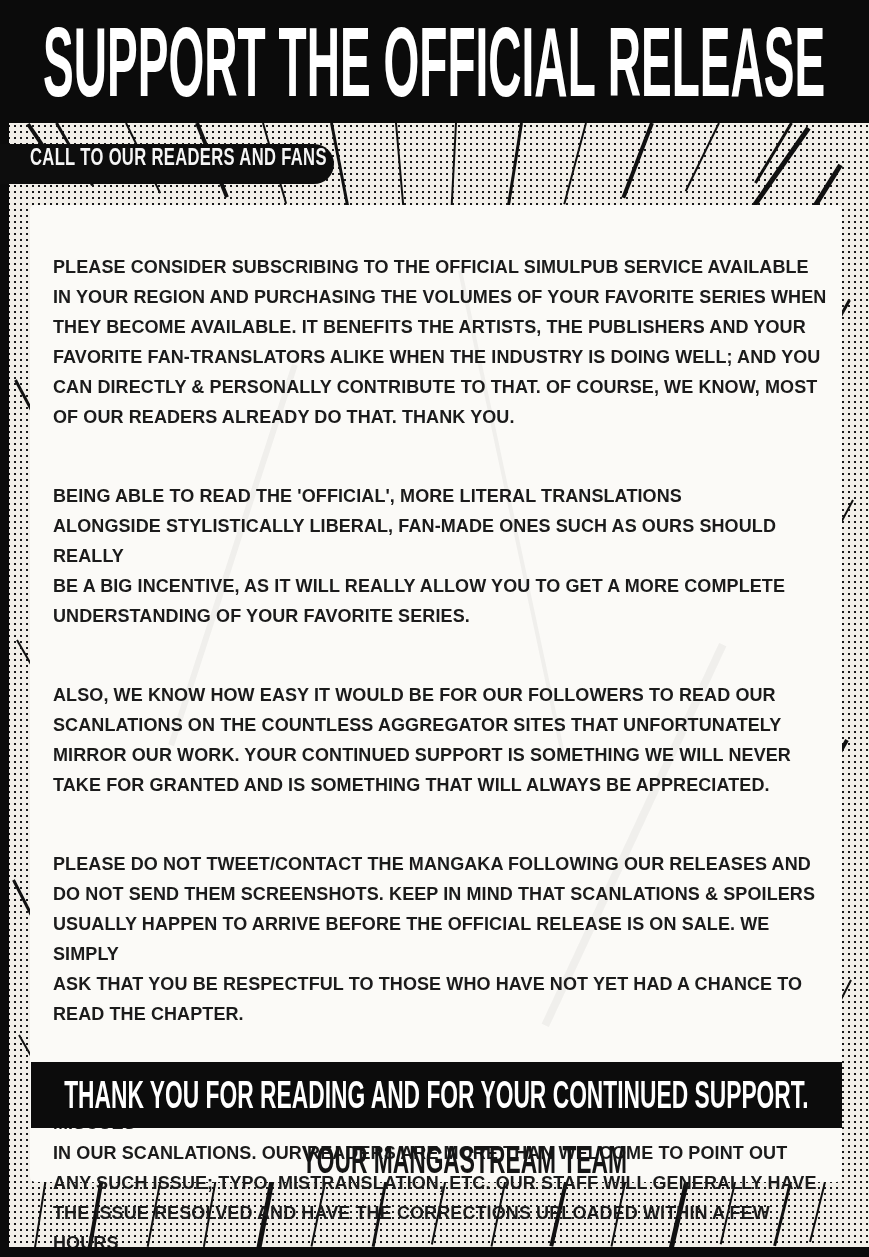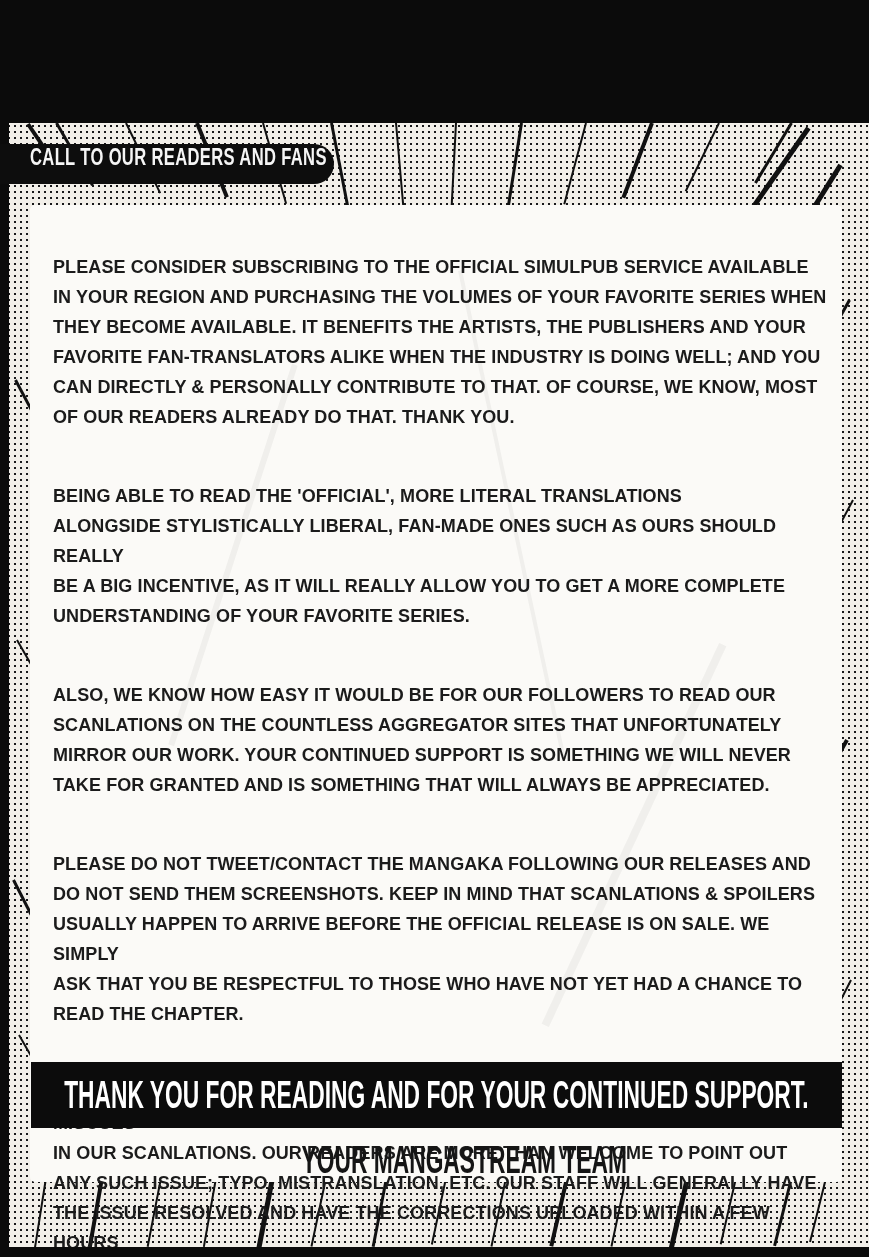--- a/index.html
+++ b/index.html
@@ -113,20 +113,23 @@
   <i class="sl" style="left:505px;top:1178px;width:2px;height:70px;transform:rotate(12deg)"></i>
   <i class="sl" style="left:565px;top:1178px;width:4px;height:70px;transform:rotate(13deg)"></i>
   <i class="sl" style="left:625px;top:1178px;width:2px;height:70px;transform:rotate(12deg)"></i>
   <i class="sl" style="left:685px;top:1178px;width:5px;height:72px;transform:rotate(13deg)"></i>
   <i class="sl" style="left:735px;top:1178px;width:2px;height:68px;transform:rotate(13deg)"></i>
   <i class="sl" style="left:790px;top:1178px;width:3px;height:70px;transform:rotate(14deg)"></i>
   <i class="sl" style="left:825px;top:1178px;width:2px;height:66px;transform:rotate(14deg)"></i>
 
   <div class="left-frame"></div>
 
+  <header class="top-banner">
+    <h1 class="title">SUPPORT THE OFFICIAL RELEASE</h1>
+  </header>
 
   <div class="badge">
     <span>CALL TO OUR READERS AND FANS</span>
   </div>
 
   <section class="panel">
     <i class="streak" style="left:200px;top:150px;width:6px;height:400px;transform:rotate(18deg)"></i>
     <i class="streak" style="left:480px;top:60px;width:4px;height:500px;transform:rotate(-12deg)"></i>
     <i class="streak" style="left:600px;top:420px;width:8px;height:420px;transform:rotate(25deg)"></i>
   </section>

